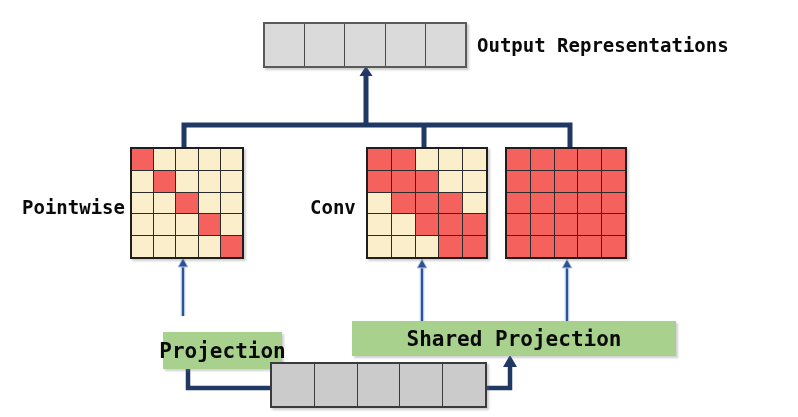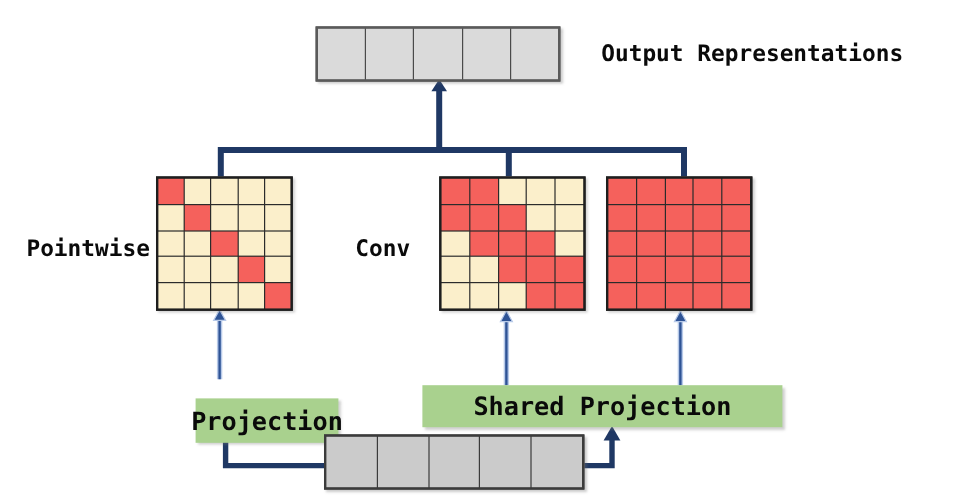--- a/index.html
+++ b/index.html
@@ -75,21 +75,21 @@
     </g>
   </svg>
 
   <div class="abs strip output" style="left:263px;top:22px;width:204px;height:46px;">
       <div class="cell"></div>
       <div class="cell"></div>
       <div class="cell"></div>
       <div class="cell"></div>
       <div class="cell"></div>
     </div>
-  <div class="abs label" style="left:477px;top:33px;margin-left:24px;">Output Representations</div>
+  <div class="abs label" style="left:477px;top:33px;">Output Representations</div>
 
   <div class="abs matrix" style="left:130px;top:147px;width:114px;height:112px;">
       <div class="mcell red"></div>
       <div class="mcell cream"></div>
       <div class="mcell cream"></div>
       <div class="mcell cream"></div>
       <div class="mcell cream"></div>
       <div class="mcell cream"></div>
       <div class="mcell red"></div>
       <div class="mcell cream"></div>
@@ -160,24 +160,24 @@
       <div class="mcell red"></div>
       <div class="mcell red"></div>
       <div class="mcell red"></div>
       <div class="mcell red"></div>
       <div class="mcell red"></div>
       <div class="mcell red"></div>
       <div class="mcell red"></div>
     </div>
 
   <div class="abs label" style="left:22px;top:195px;">Pointwise</div>
-  <div class="abs label" style="left:296px;top:195px;">Conv</div>
+  <div class="abs label" style="left:310px;top:195px;">Conv</div>
 
   <div class="abs proj" style="left:123px;top:332px;width:119px;height:37px;margin-left:40px;">Projection</div>
-  <div class="abs proj" style="left:352px;top:321px;width:300px;height:35px;">Shared Projection</div>
+  <div class="abs proj" style="left:352px;top:321px;width:324px;height:35px;">Shared Projection</div>
 
   <div class="abs strip input" style="left:270px;top:362px;width:217px;height:46px;">
       <div class="cell"></div>
       <div class="cell"></div>
       <div class="cell"></div>
       <div class="cell"></div>
       <div class="cell"></div>
     </div>
 
 </div>

